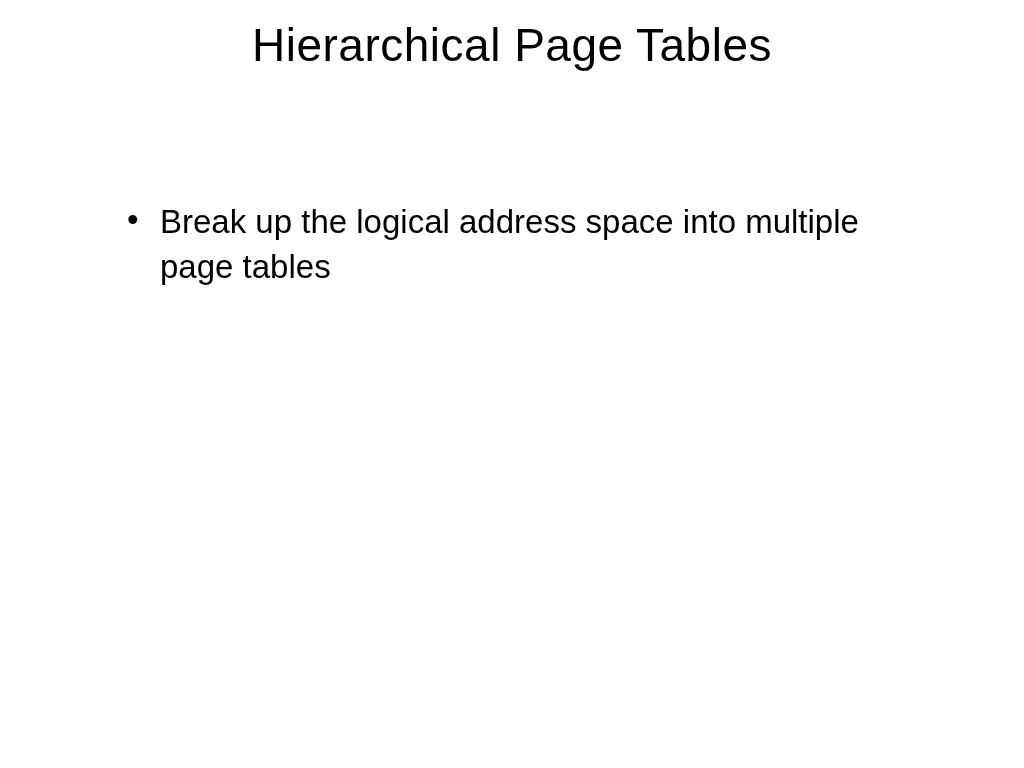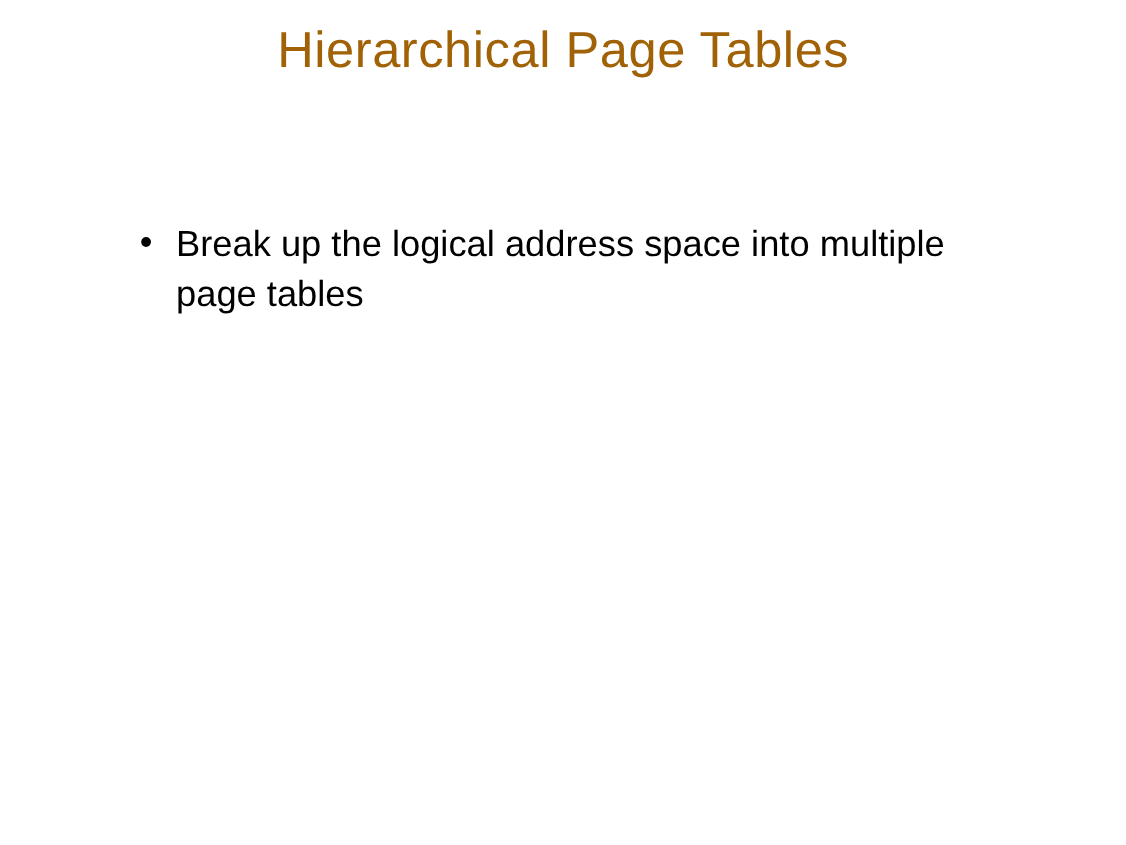--- a/index.html
+++ b/index.html
@@ -13,21 +13,21 @@
       background: white;
       font-family: Arial, Helvetica, sans-serif;
       overflow: hidden;
     }
     .slide {
       width: 100%;
       height: 100%;
       padding: 0;
     }
     .title {
-      color: #a16207;
+      color: #000000;
       font-size: 46px;
       font-weight: normal;
       text-align: center;
       padding-top: 18px;
       padding-bottom: 8px;
       letter-spacing: 0.5px;
     }
     .content {
       padding-left: 125px;
       padding-right: 117px;

